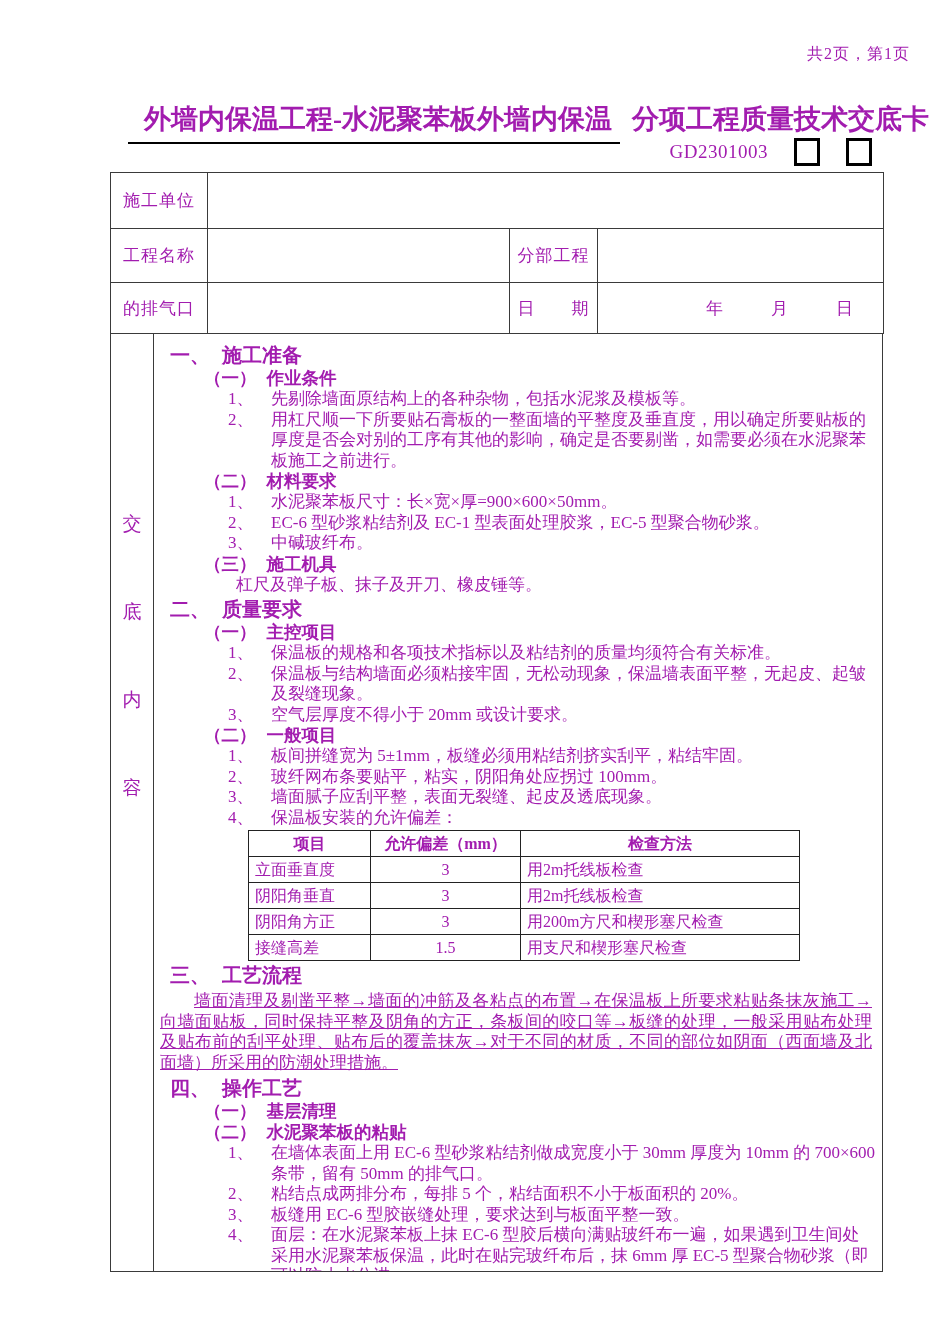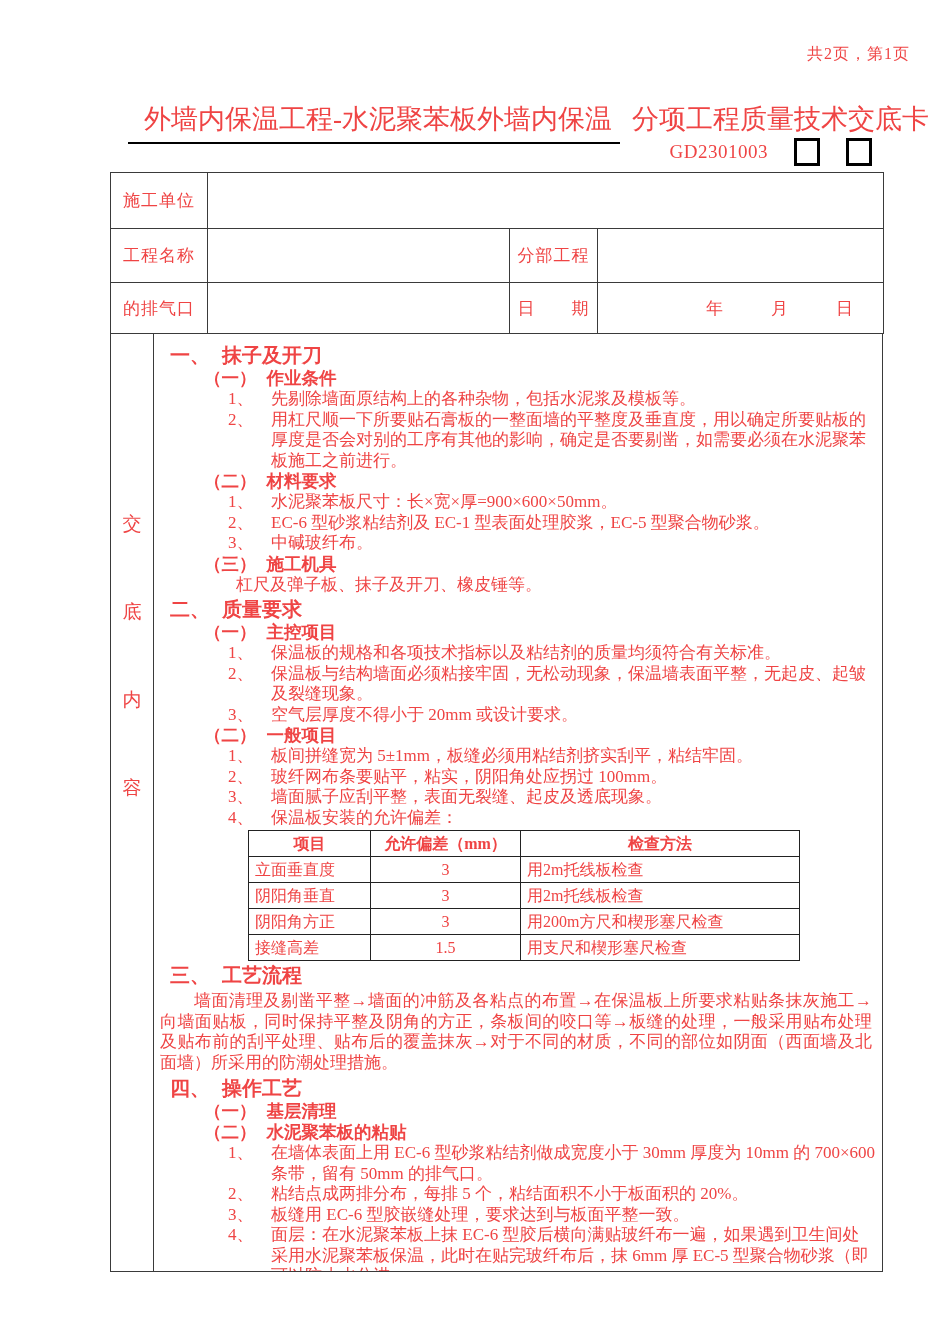--- a/index.html
+++ b/index.html
@@ -1,23 +1,23 @@
 <!DOCTYPE html>
 <html><head>
 <meta charset="utf-8">
 <style>
   html,body{margin:0;padding:0;background:#ffffff;}
   .page{
-    position:relative;width:950px;height:1344px;background:#ffffff;color:#ef4444;
+    position:relative;width:950px;height:1344px;background:#ffffff;color:#a21caf;
     font-family:"Liberation Serif","DejaVu Serif",serif;overflow:hidden;
   }
   
   .page-indicator{position:absolute;top:44px;right:40px;font-size:16px;letter-spacing:1px;}
   
-  .title-line{position:absolute;top:101px;left:128px;font-size:27px;font-weight:normal;white-space:nowrap;}
+  .title-line{position:absolute;top:101px;left:128px;font-size:27px;font-weight:bold;white-space:nowrap;}
   .title-underline{display:inline-block;border-bottom:2.5px solid #000;padding:0 8px 5px 16px;}
   .title-rest{display:inline-block;margin-left:12px;}
   
   .code-line{position:absolute;top:138px;right:78px;display:flex;align-items:center;gap:26px;}
   .code-text{font-size:19px;letter-spacing:.5px;}
   .cbox{width:20px;height:22px;border:3px solid #000;display:inline-block;background:#fff;}
   
   table.info{position:absolute;top:172px;left:110px;width:773px;border-collapse:collapse;table-layout:fixed;}
   table.info td{border:1.5px solid #3a3a3a;font-size:17px;vertical-align:middle;padding:0;margin-top:44px;}
   table.info td.lbl{text-align:center;letter-spacing:1px;}
@@ -34,21 +34,21 @@
   .h1{display:flex;font-family:"Liberation Sans","DejaVu Sans",sans-serif;font-weight:bold;
       font-size:20px;line-height:25px;margin:2px 0 0 12px;}
   .h1 .num{width:52px;flex:none;}
   .h2{display:flex;font-family:"Liberation Sans","DejaVu Sans",sans-serif;font-weight:bold;
       font-size:17.5px;line-height:21px;margin-left:46px;}
   .h2 .num{margin-right:10px;flex:none;}
   .item{display:flex;margin-left:70px;}
   .item .num{width:43px;flex:none;}
   .item .txt{flex:1;padding-right:4px;}
   .plain{margin-left:78px;}
-  .flowpara{text-indent:2em;margin:3px 8px 3px 2px;text-align:justify;}
+  .flowpara{text-indent:2em;margin:3px 8px 3px 2px;text-align:justify;text-decoration:underline;}
   
   table.dev{border-collapse:collapse;margin:2px 0 2px 90px;width:551px;table-layout:fixed;font-size:16px;}
   table.dev td,table.dev th{border:1.5px solid #222;height:17px;line-height:17px;padding:4px 2px;}
   table.dev th{font-weight:bold;text-align:center;}
   table.dev td.c{text-align:center;}
   table.dev td.l{text-align:left;padding-left:6px;}
   col.dc1{width:122px}col.dc2{width:150px}col.dc3{width:279px}
 </style>
 </head>
 <body>
@@ -105,21 +105,21 @@
       <span class="sc0">交</span>
       <span class="sc1">底</span>
       <span class="sc2">内</span>
       <span class="sc3">容</span>
     </div>
 
     <div class="main-cell">
 
       <div class="h1">
         <span class="num">一、</span>
-        <span>抹子及开刀</span>
+        <span>施工准备</span>
       </div>
       <div class="h2">
         <span class="num">（一）</span>
         <span>作业条件</span>
       </div>
       <div class="item">
         <span class="num">1、</span>
         <span class="txt">先剔除墙面原结构上的各种杂物，包括水泥浆及模板等。</span>
       </div>
       <div class="item">

